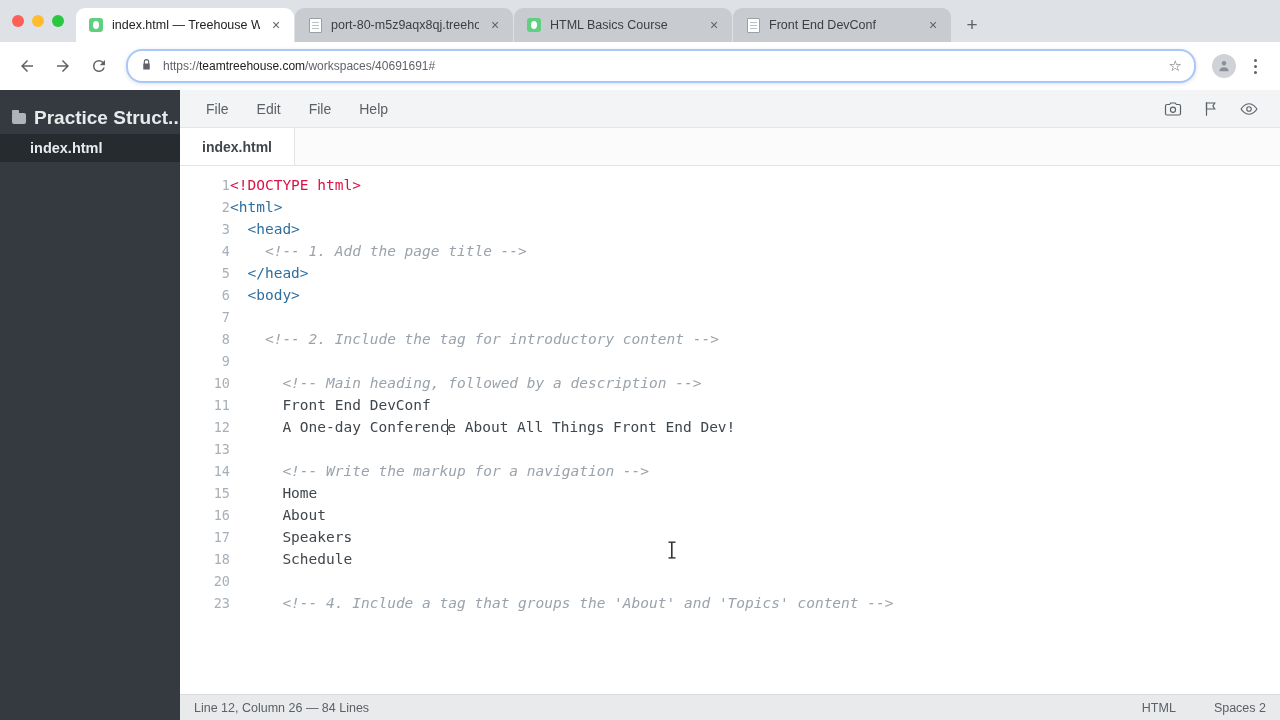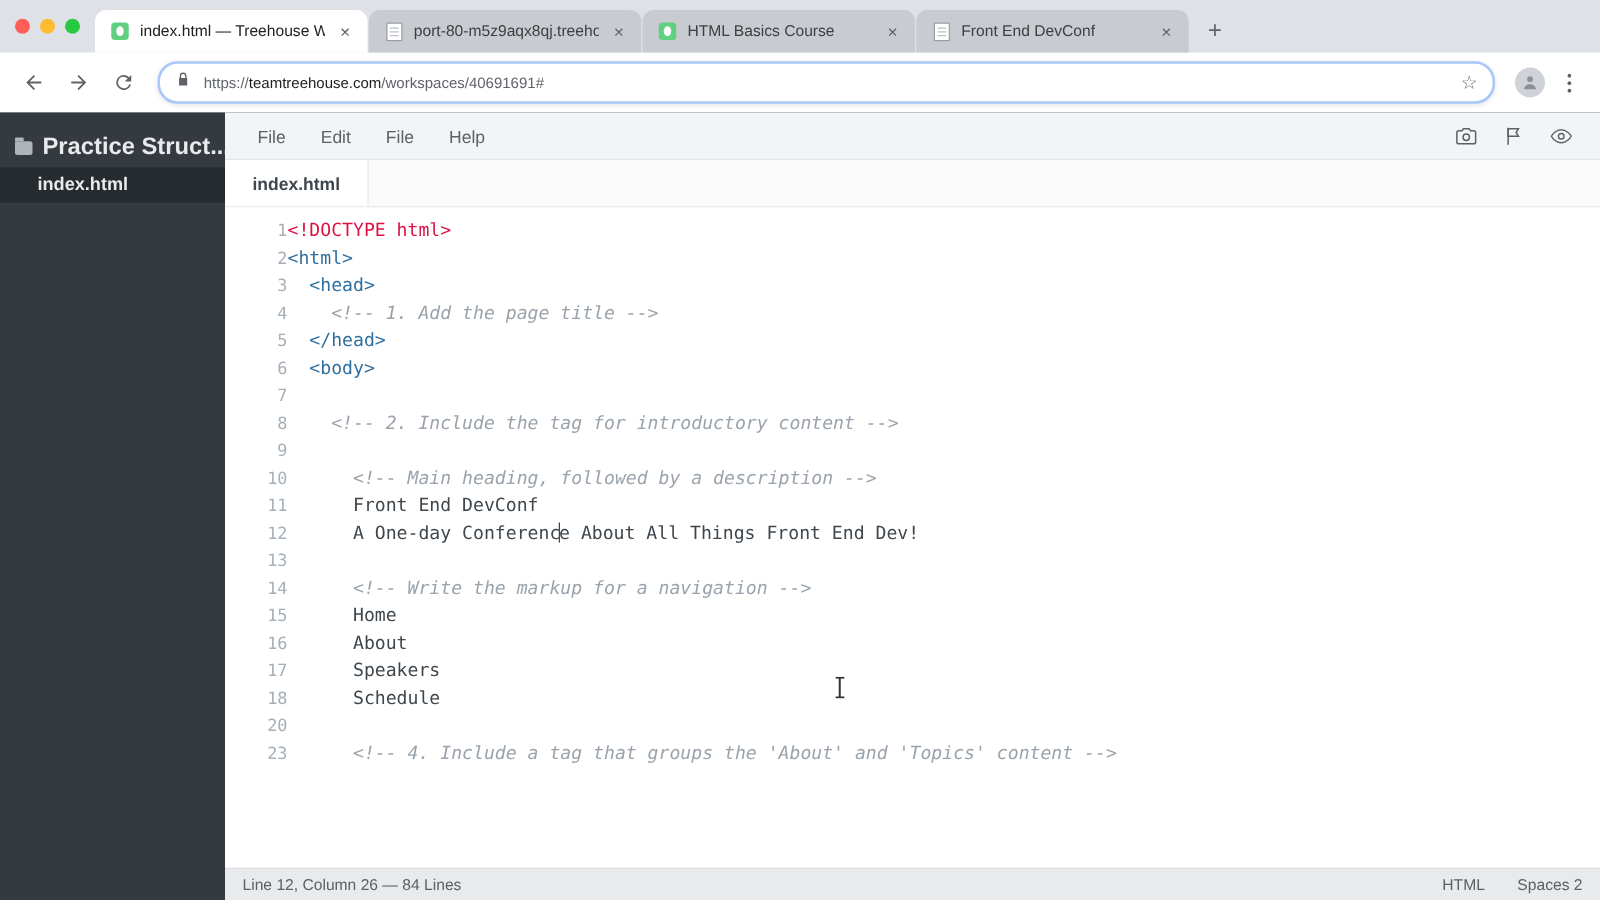--- a/index.html
+++ b/index.html
@@ -267,21 +267,21 @@
   #statusbar {
     height: 26px;
     background: #e9eaec;
     border-top: 1px solid #d8dadd;
     display: flex;
     align-items: center;
     padding: 0 14px;
     font-size: 12.5px;
     color: #5b6167;
   }
-  #status-right { margin-left: auto; display: flex; gap: 26px; }
+  #status-right { margin-left: auto; display: flex; gap: 38px; }
 </style>
 </head>
 <body>
 
 <div id="browser">
 
   <div id="tabbar">
     <div id="traffic-lights">
       <span class="light red"></span>
       <span class="light yellow"></span>

